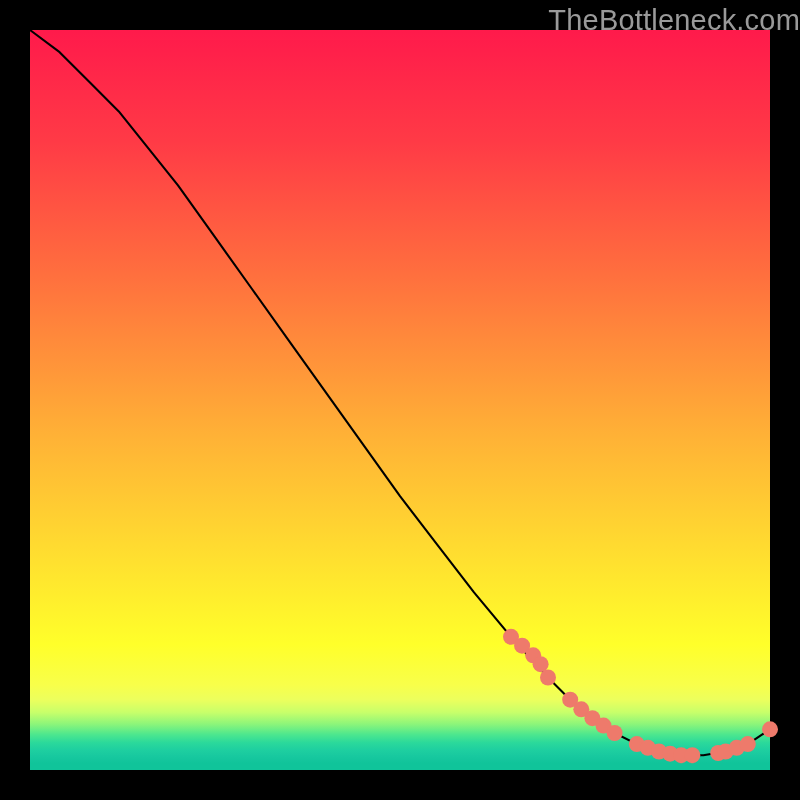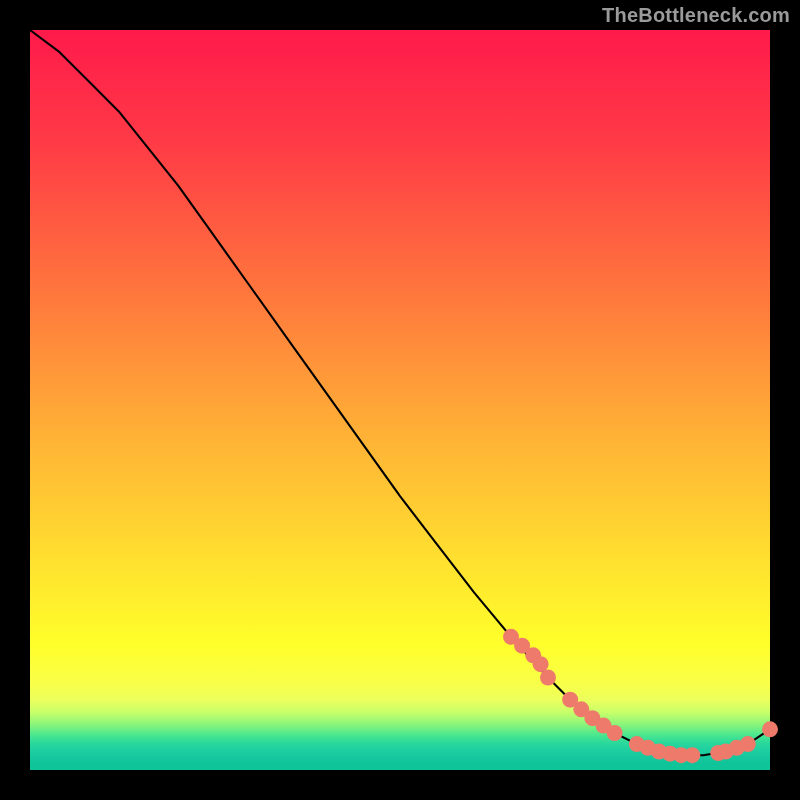--- a/index.html
+++ b/index.html
@@ -13,24 +13,24 @@
   }
   .frame {
     position: relative;
     width: 800px;
     height: 800px;
     background: #000;
   }
   .watermark {
     position: absolute;
     top: 4px;
-    right: 10px;
+    right: 0;
     color: #9a9a9a;
-    font-size: 20px;
-    font-weight: 700;
+    font-size: 29px;
+    font-weight: 400;
     letter-spacing: 0.2px;
     z-index: 5;
   }
   .plot {
     position: absolute;
     left: 30px;
     top: 30px;
     width: 740px;
     height: 740px;
     

